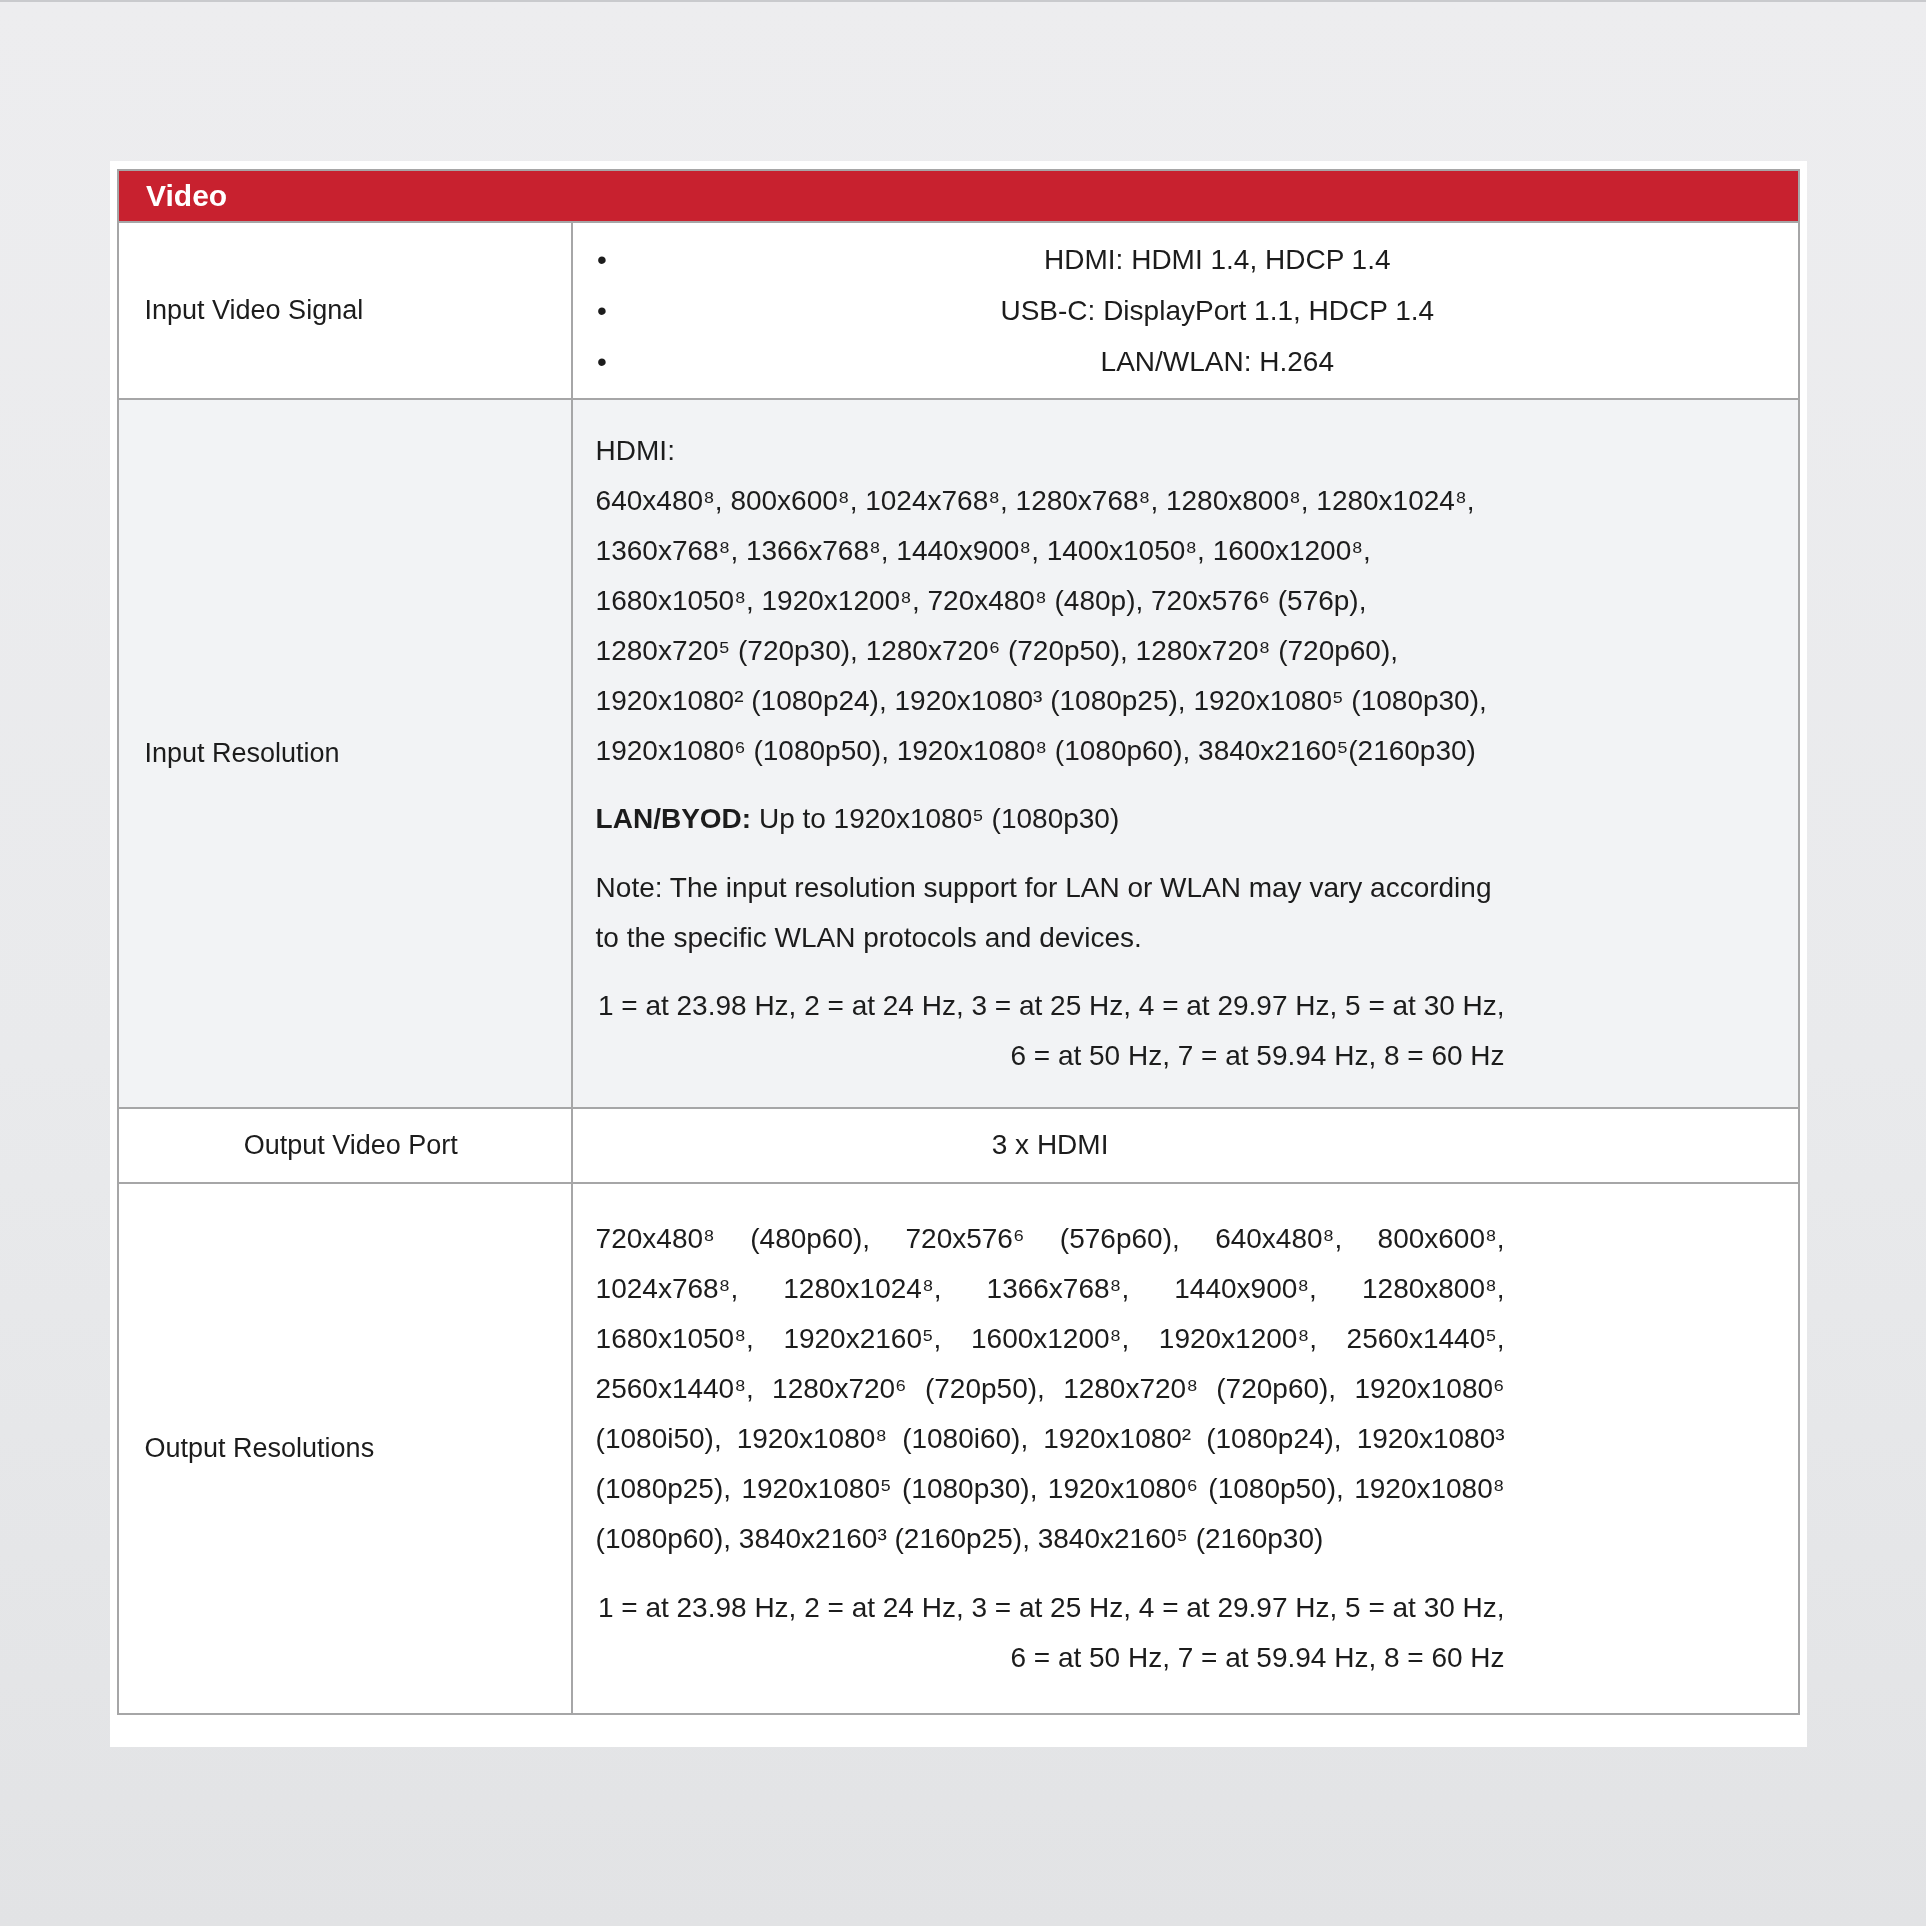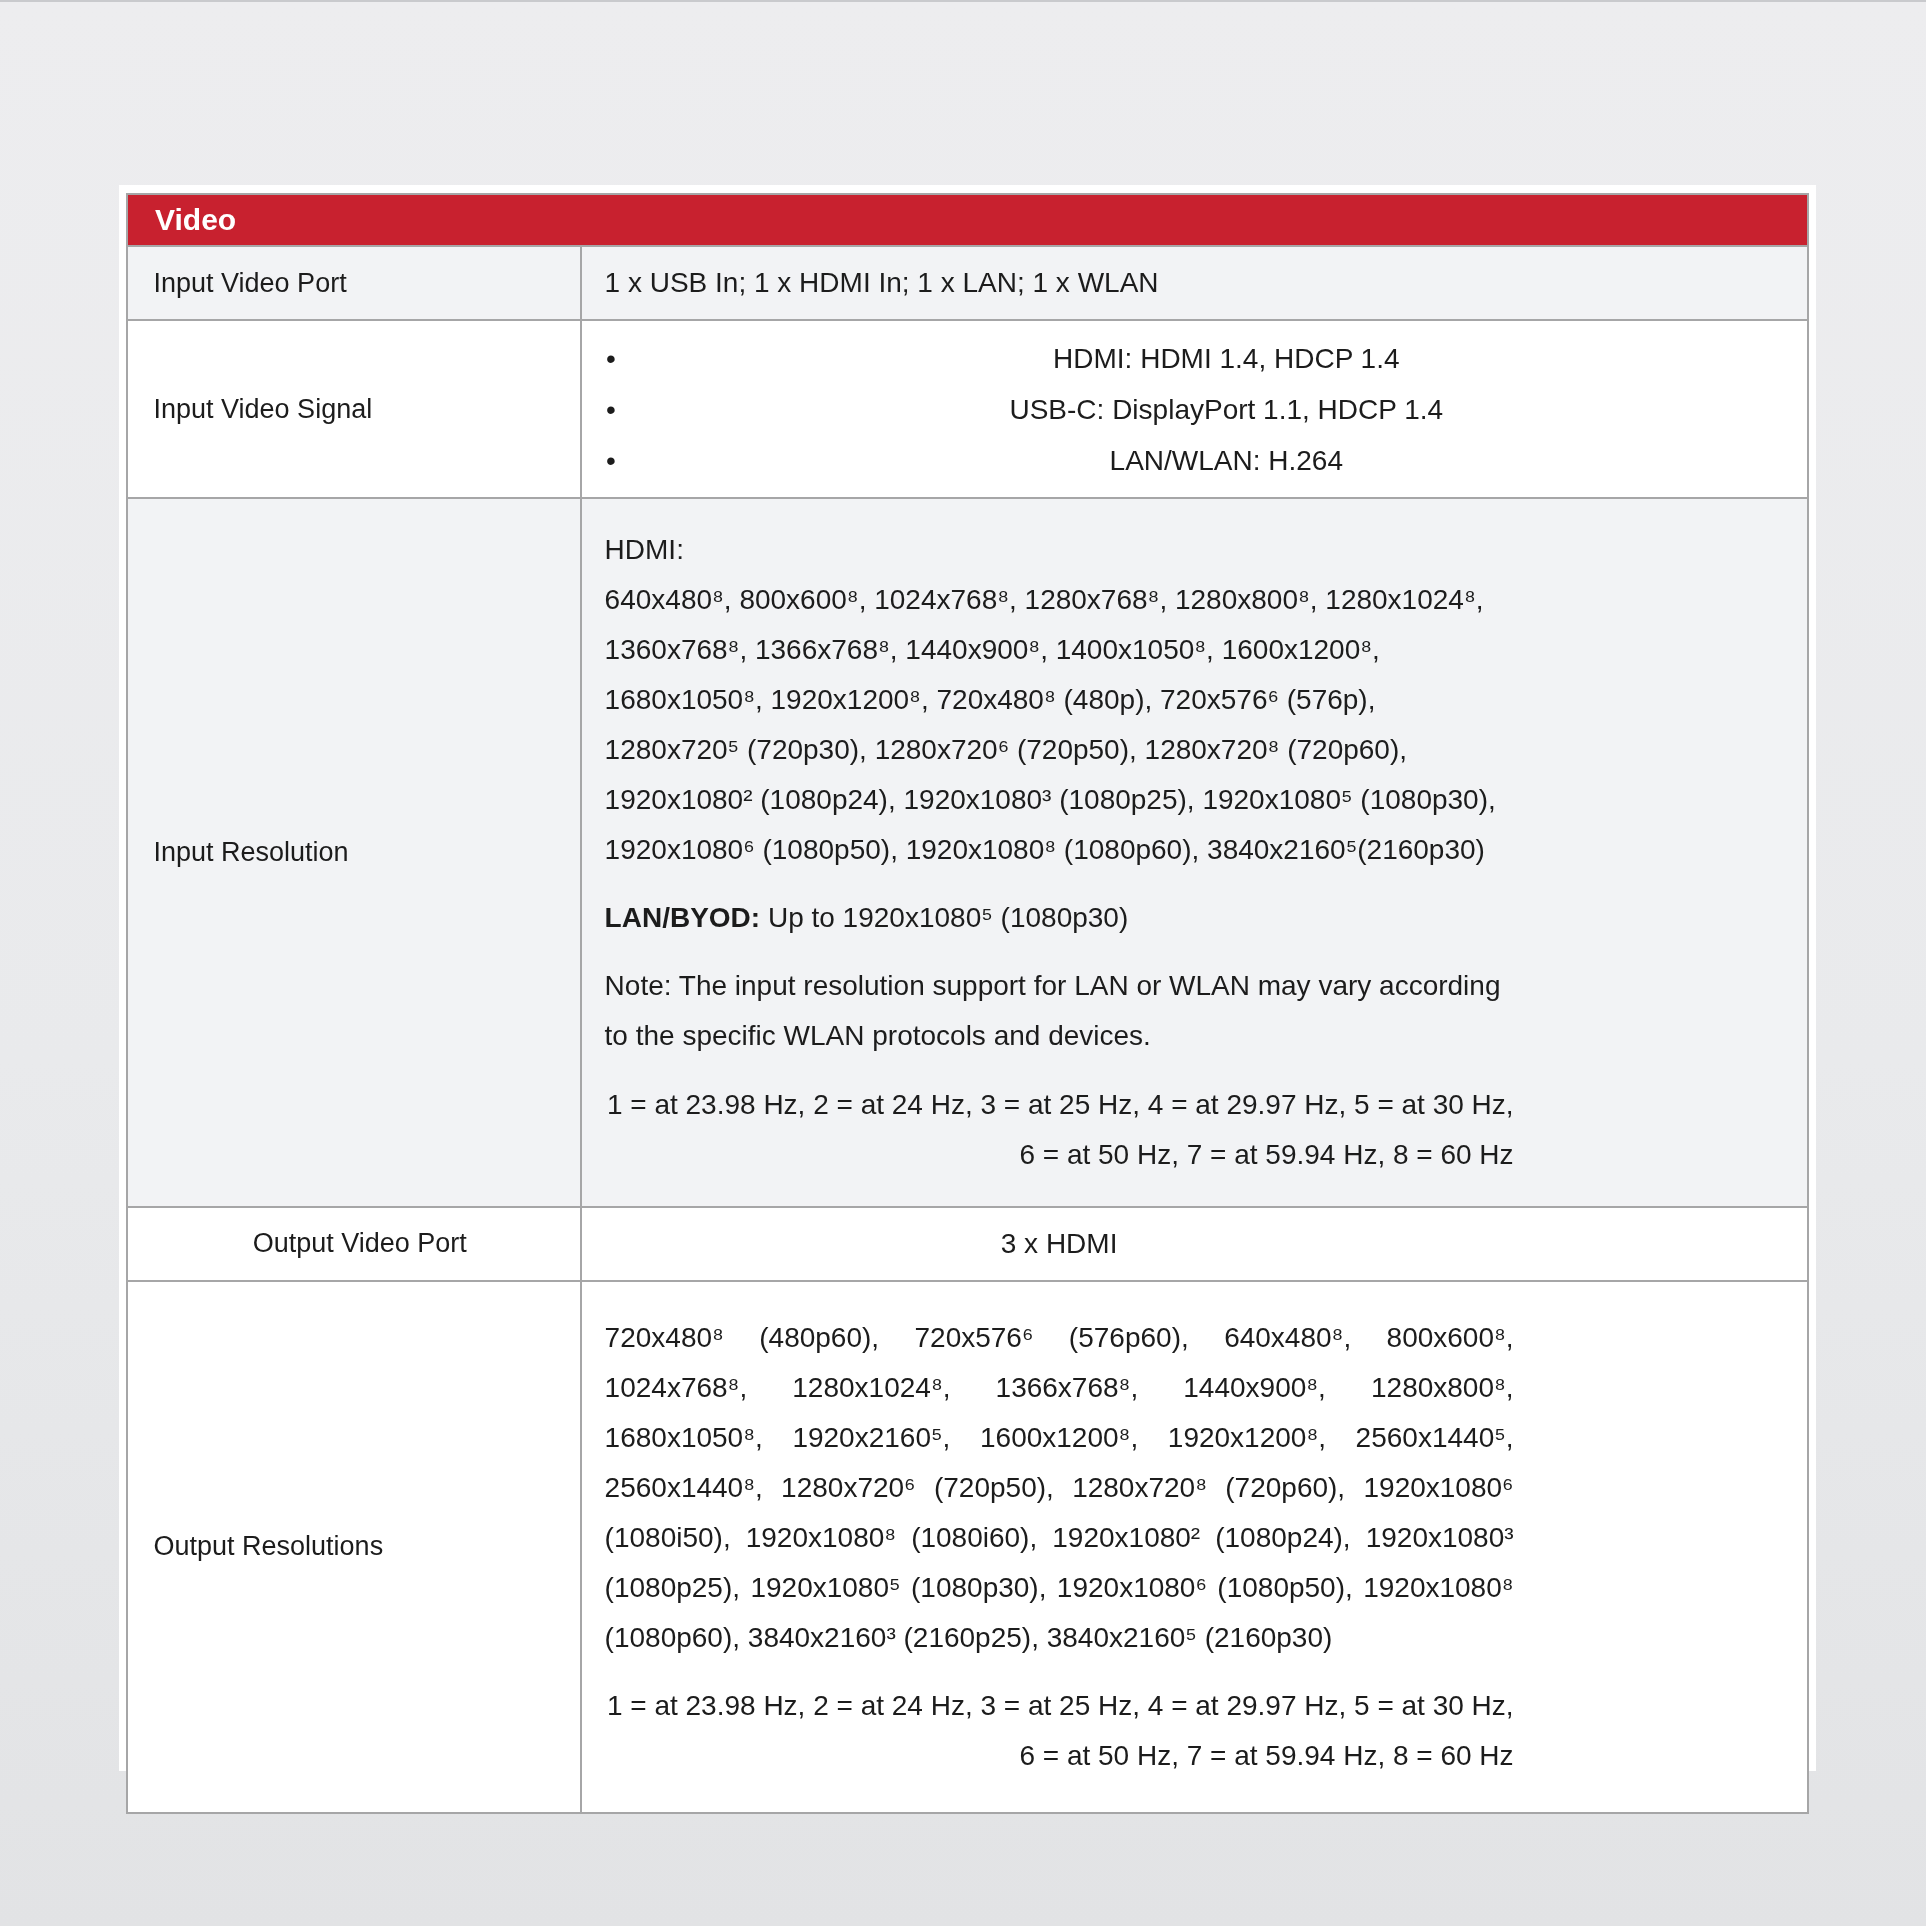--- a/index.html
+++ b/index.html
@@ -6,24 +6,23 @@
   .page{
     position:relative;
     width:1926px;height:1926px;
     background:linear-gradient(180deg,#ededef 0%,#e9eaec 55%,#e2e3e5 100%);
     font-family:"Liberation Sans","DejaVu Sans",sans-serif;
     color:#1c1c1c;
     overflow:hidden;
   }
   .topline{position:absolute;left:0;top:0;width:100%;height:2.1px;background:#c9cacd;}
   .sheet{
-    position:absolute;left:119px;top:161px;
+    position:absolute;left:110px;top:161px;
     width:1697px;height:1586px;
     background:#ffffff;
-    margin-top:24px;
   }
   table.spec{
     position:absolute;left:7px;top:7.8px;
     width:1683px;
     border-collapse:collapse;
     table-layout:fixed;
   }
   col.c1{width:454px;}
   td{border:2.8px solid #a6a6a7;vertical-align:middle;}
   tr.hdr td{
@@ -81,26 +80,20 @@
           <col class="c2">
         </colgroup>
 
       <tbody>
           <tr class="hdr">
         <td colspan="2">
           <div class="hdr-t">Video</div>
         </td>
       </tr>
 
-      <tr class="stripe r1">
-        <td class="lbl">Input Video Port</td>
-        <td class="valcell">
-          <div class="vwrap">1 x USB In; 1 x HDMI In; 1 x LAN; 1 x WLAN</div>
-        </td>
-      </tr>
 
       <tr class="plain r2">
         <td class="lbl">Input Video Signal</td>
         <td class="valcell">
           <ul class="bullets">
             <li>HDMI: HDMI 1.4, HDCP 1.4</li>
             <li>USB-C: DisplayPort 1.1, HDCP 1.4</li>
             <li>LAN/WLAN: H.264</li>
           </ul>
         </td>

